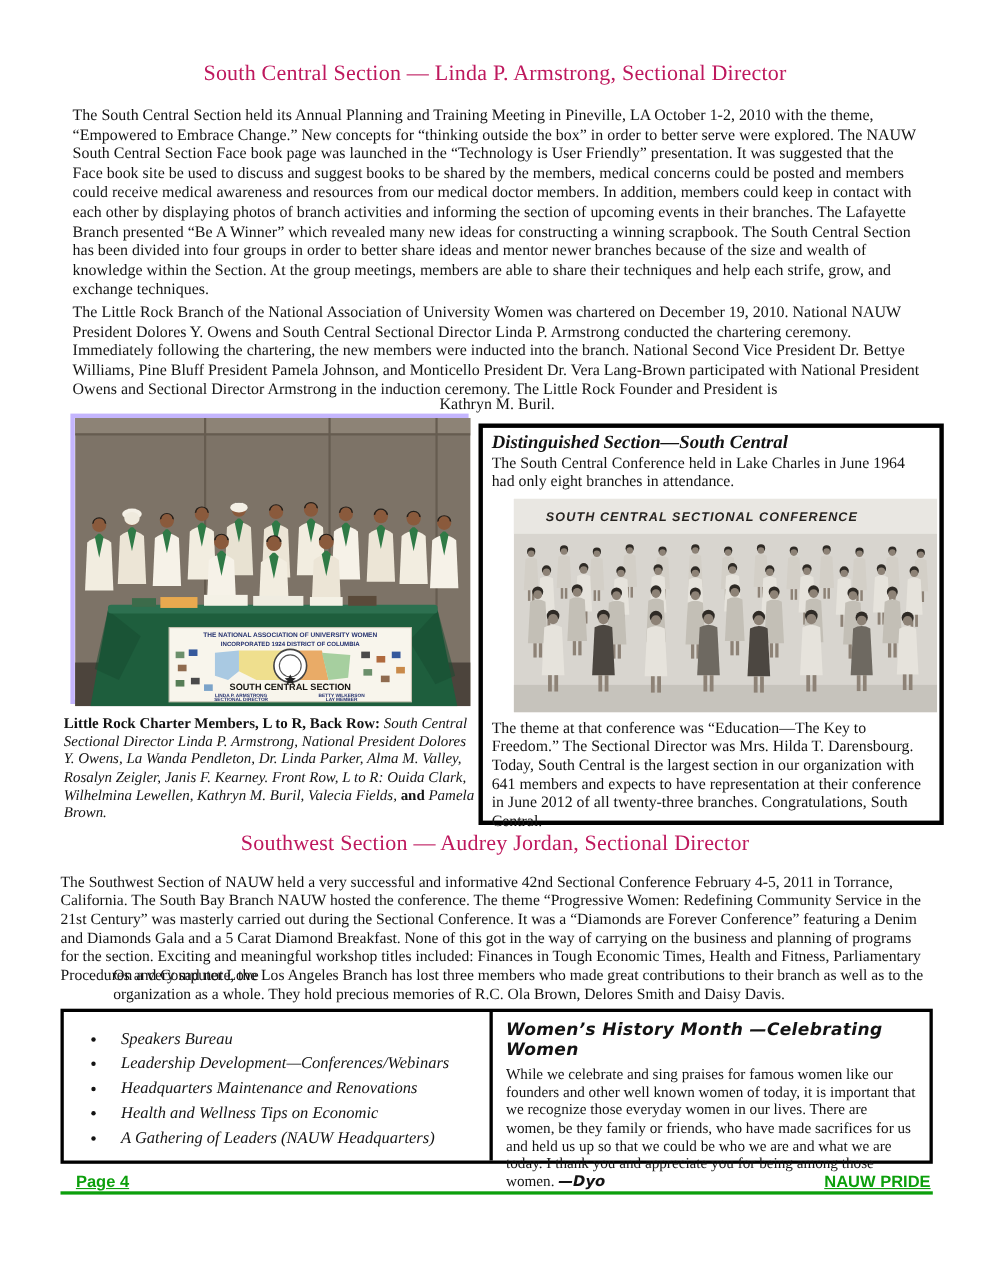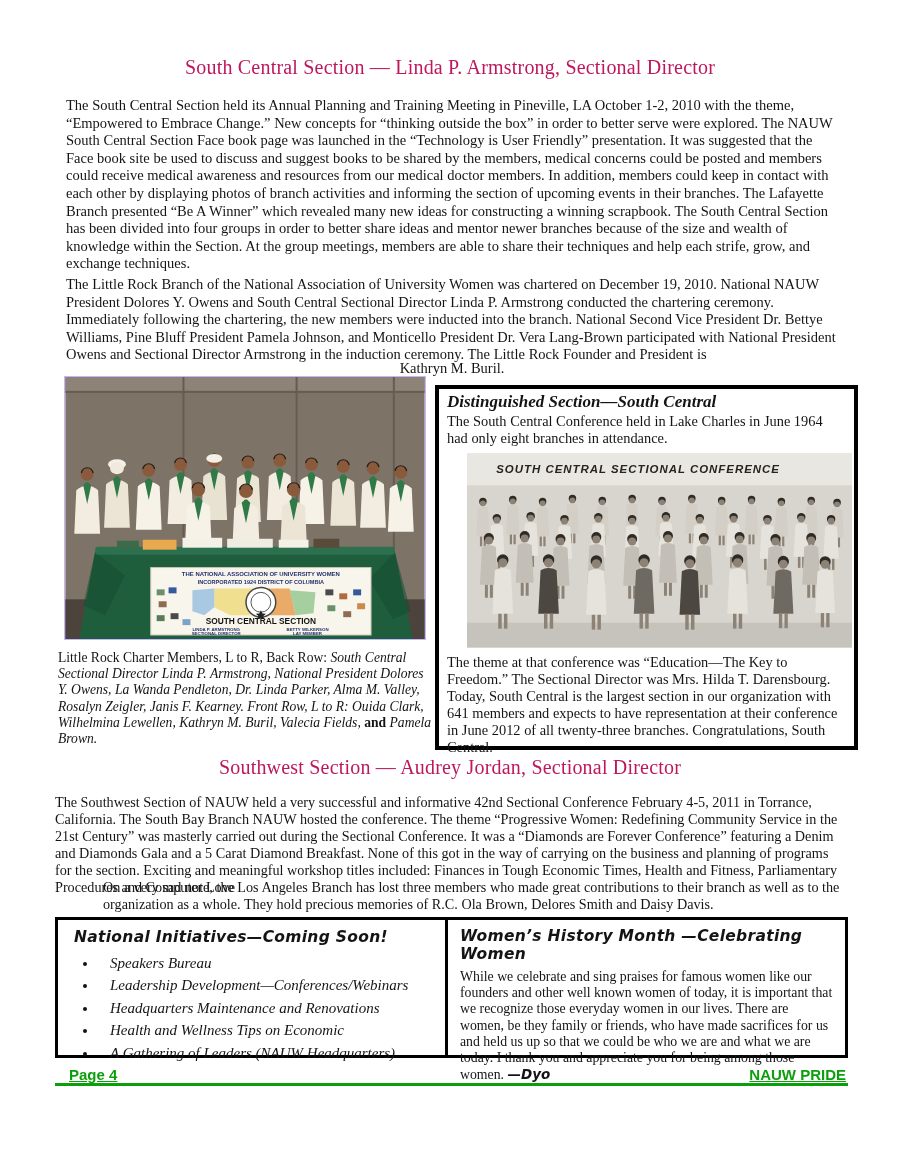--- a/index.html
+++ b/index.html
@@ -2,23 +2,23 @@
 <html><head>
 <meta charset="utf-8">
 <style>
   html,body{margin:0;padding:0;background:#ffffff;}
   .page{position:relative;width:900px;height:1165px;background:#ffffff;overflow:hidden;
         font-family:"Liberation Serif",serif;color:#141414;}
   .green-heading{position:absolute;left:0;width:900px;text-align:center;
         color:#be185d;font-size:20px;font-weight:normal;letter-spacing:.2px;}
   .para{position:absolute;font-size:14.5px;line-height:17.6px;text-align:left;}
   .centered-line{position:absolute;left:66px;width:772px;text-align:center;font-size:14.5px;}
-  .photo{position:absolute;border:1px solid #c4b5fd;box-sizing:border-box;}
+  .photo{position:absolute;border:4px solid #c4b5fd;box-sizing:border-box;}
   .caption{position:absolute;left:58px;top:650px;width:374px;font-size:13.6px;line-height:16.2px;}
-  .caption .lead{font-weight:normal;}
+  .caption .lead{font-weight:bold;}
   .caption .it{font-style:italic;}
   .caption .bd{font-weight:bold;}
   .dist-box{position:absolute;left:435px;top:385px;width:423px;height:365px;border:4px solid #000;
         box-sizing:border-box;padding:3px 8px 0 8px;}
   .dist-title{font-size:17px;font-weight:bold;font-style:italic;margin:0 0 1px 0;}
   .dist-text{font-size:14.4px;line-height:17px;}
   .bw-photo{margin:6px 0 6px 20px;width:385px;height:195px;font-style:italic;}
   .script-title{font-family:"DejaVu Sans",sans-serif;font-weight:bold;font-style:italic;
         font-size:15.5px;letter-spacing:.3px;}
   .bottom-row{position:absolute;left:55px;top:917px;width:793px;height:141px;border:3px solid #000;
@@ -244,21 +244,20 @@
     </div>
     <div class="dist-text">The theme at that conference was “Education—The Key to Freedom.” The Sectional Director was Mrs. Hilda T. Darensbourg. Today, South Central is the largest section in our organization with 641 members and expects to have representation at their conference in June 2012 of all twenty-three branches. Congratulations, South Central.</div>
   </div>
 
   <div class="green-heading" style="top:756px;">Southwest Section —  Audrey Jordan, Sectional Director</div>
   <div class="para" style="left:55px;top:794px;width:792px;font-size:14.2px;line-height:17.1px;">The Southwest Section of NAUW held a very successful and informative 42nd Sectional Conference February 4-5, 2011 in Torrance, California. The South Bay Branch NAUW hosted the conference.  The theme  “Progressive Women: Redefining Community Service in the 21st Century” was masterly carried out during the Sectional Conference.  It was a  “Diamonds are Forever Conference” featuring a Denim and Diamonds Gala and a 5 Carat Diamond Breakfast.  None of this got in the way of carrying on the business and planning of programs for the section.  Exciting and meaningful workshop titles included: Finances in Tough Economic Times, Health and Fitness, Parliamentary Procedures and Computer Love</div>
   <div class="para" style="left:55px;top:879px;width:792px;font-size:14.2px;line-height:17.1px;margin-left:48px;">On a very sad note, the Los Angeles Branch has lost three members who made great contributions to their branch as well as to the organization as a whole.  They hold precious memories of R.C. Ola Brown, Delores Smith and Daisy Davis.</div>
 
   <div class="bottom-row">
     <div class="bottom-left">
-      <div class="script-title">National Initiatives—Coming Soon!</div>
       <ul class="bullets">
         <li><span>Speakers Bureau</span></li>
         <li><span>Leadership Development—Conferences/Webinars</span></li>
         <li><span>Headquarters Maintenance and Renovations</span></li>
         <li><span>Health and Wellness Tips on Economic</span></li>
         <li><span>A Gathering of Leaders (NAUW Headquarters)</span></li>
       </ul>
     </div>
     <div class="bottom-right">
       <div class="script-title">Women’s History Month —Celebrating Women</div>

